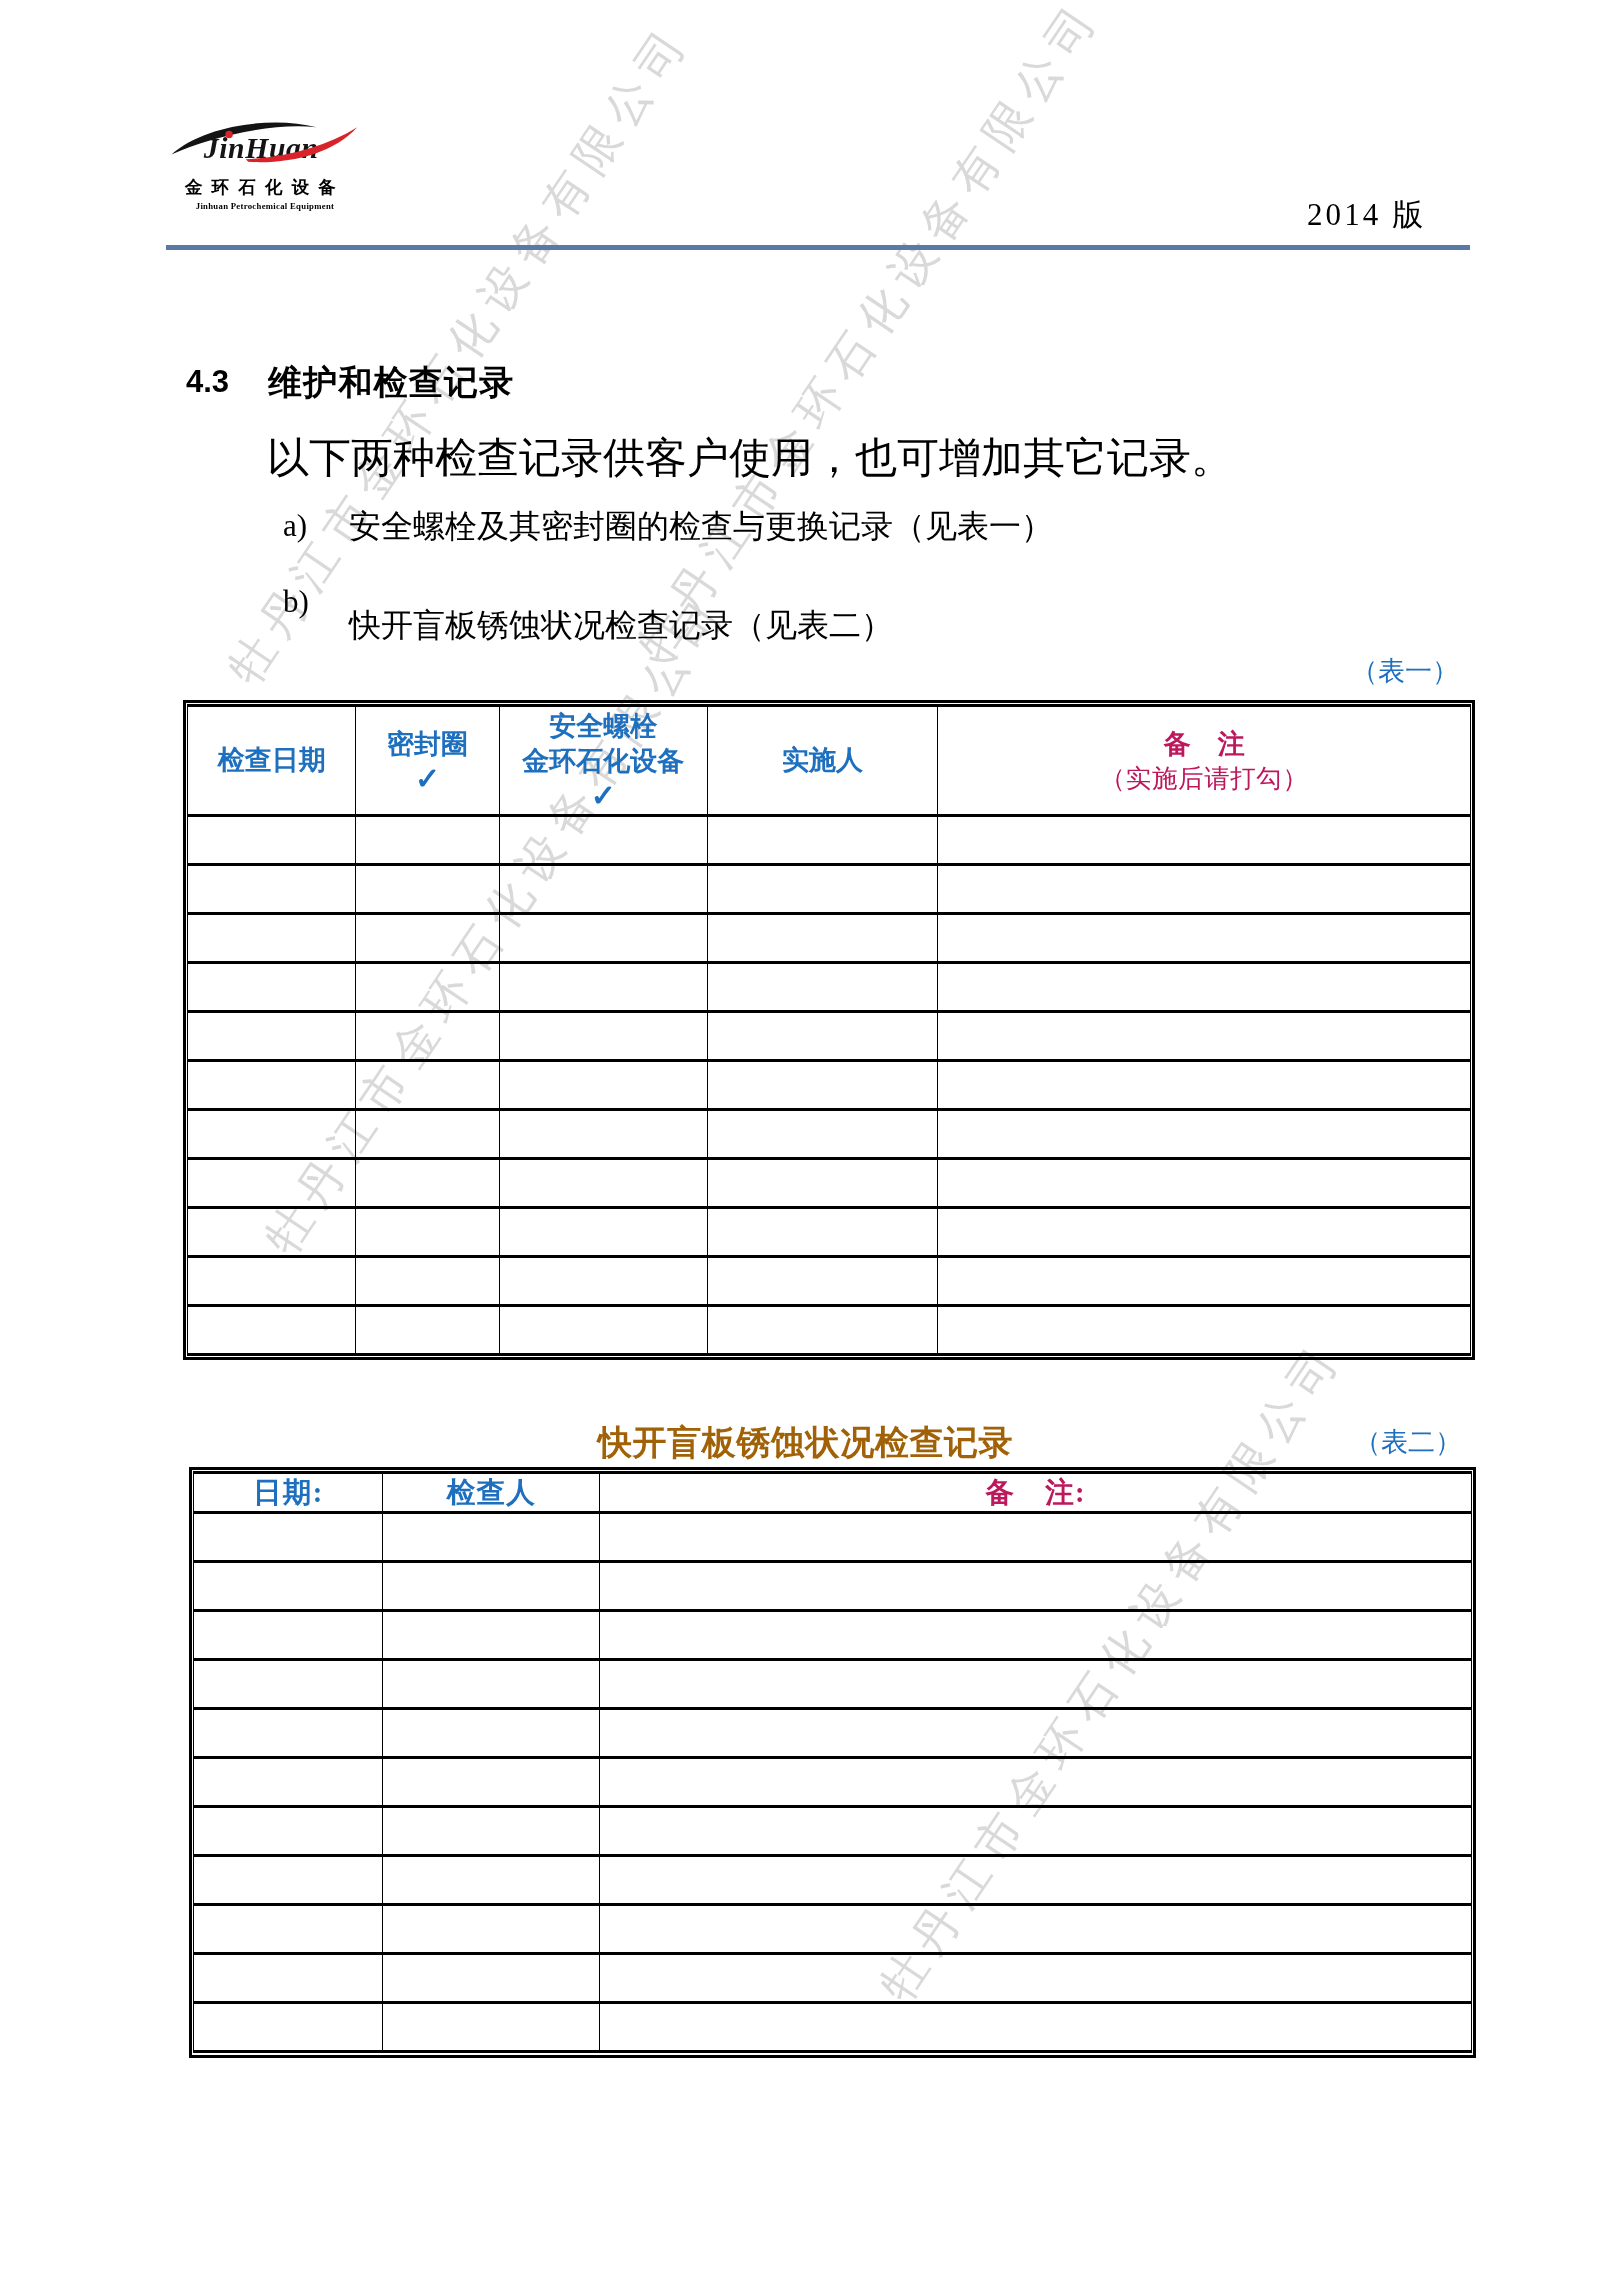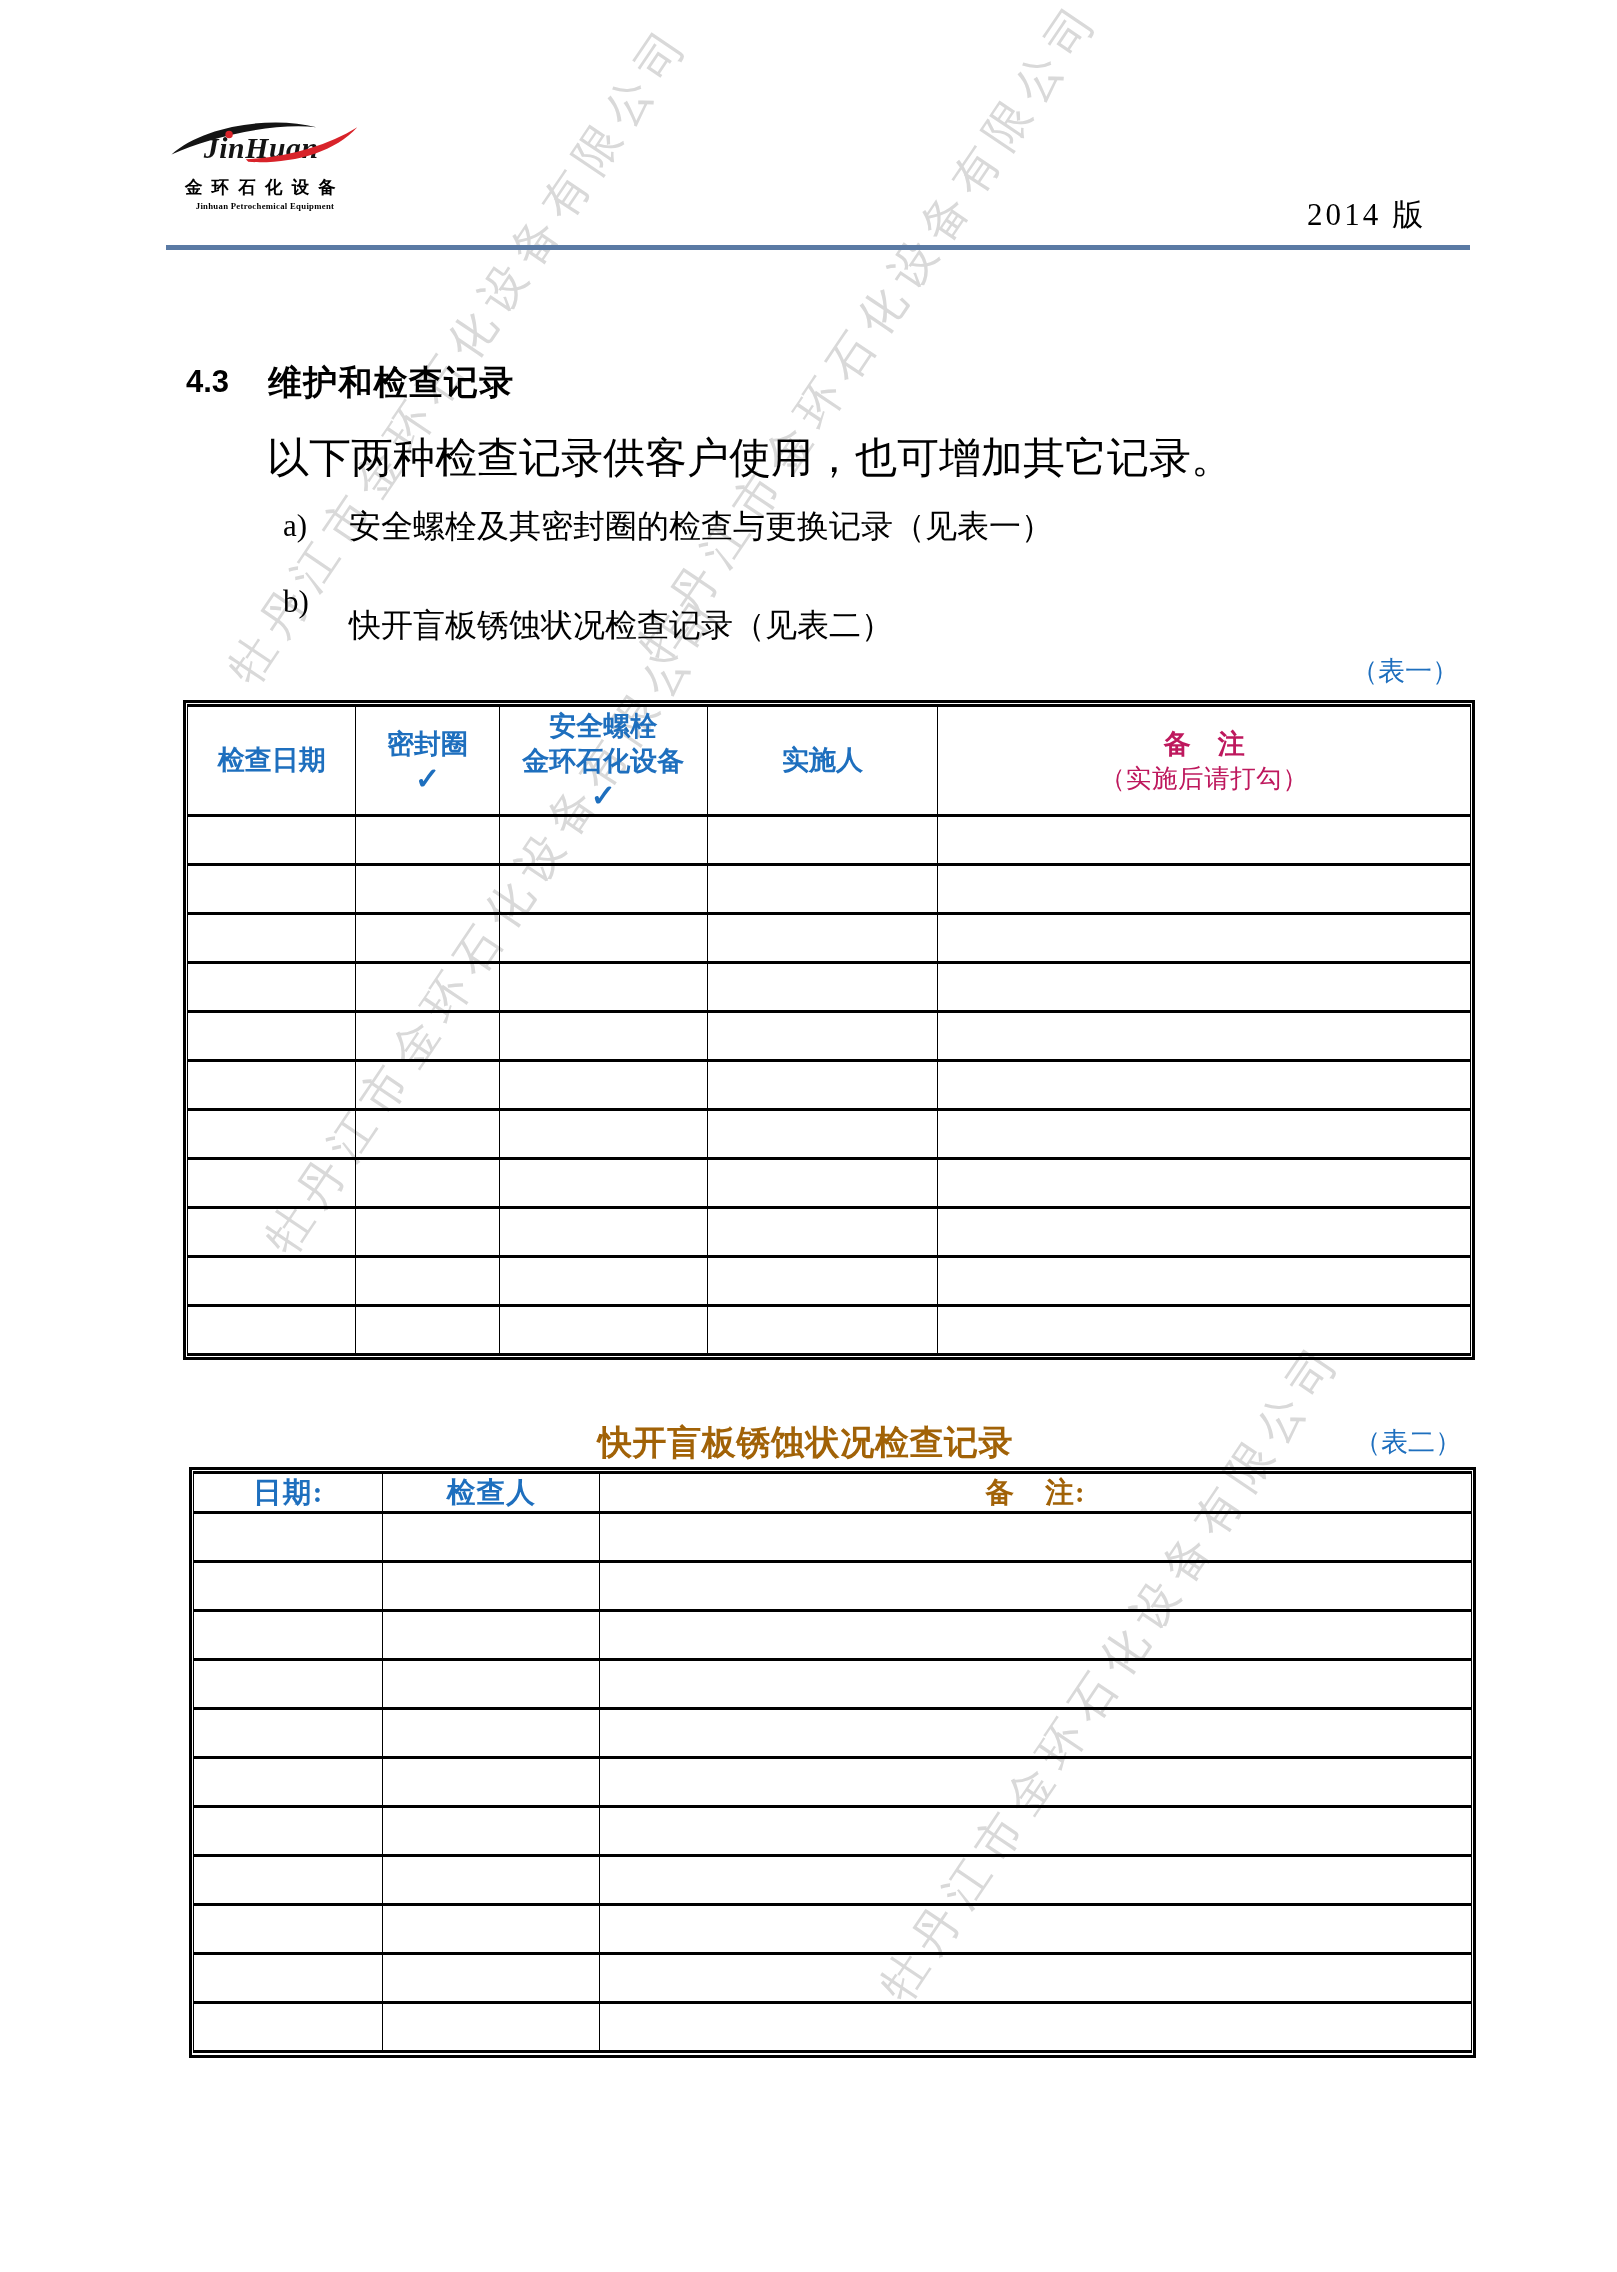--- a/index.html
+++ b/index.html
@@ -317,21 +317,21 @@
       <table class="t2">
         <colgroup>
           <col style="width:14.8%">
             <col style="width:17%">
             <col style="width:68.2%">
         </colgroup>
         <thead>
           <tr>
             <th style="color: rgb(30, 111, 190);">日期:</th>
             <th style="color: rgb(30, 111, 190);">检查人</th>
-            <th style="color: #a16207;">备　注:</th>
+            <th style="color: #be185d;">备　注:</th>
           </tr>
         </thead>
         <tbody>
             <tr>
               <td></td>
               <td></td>
               <td></td>
             </tr>
             <tr>
               <td></td>

